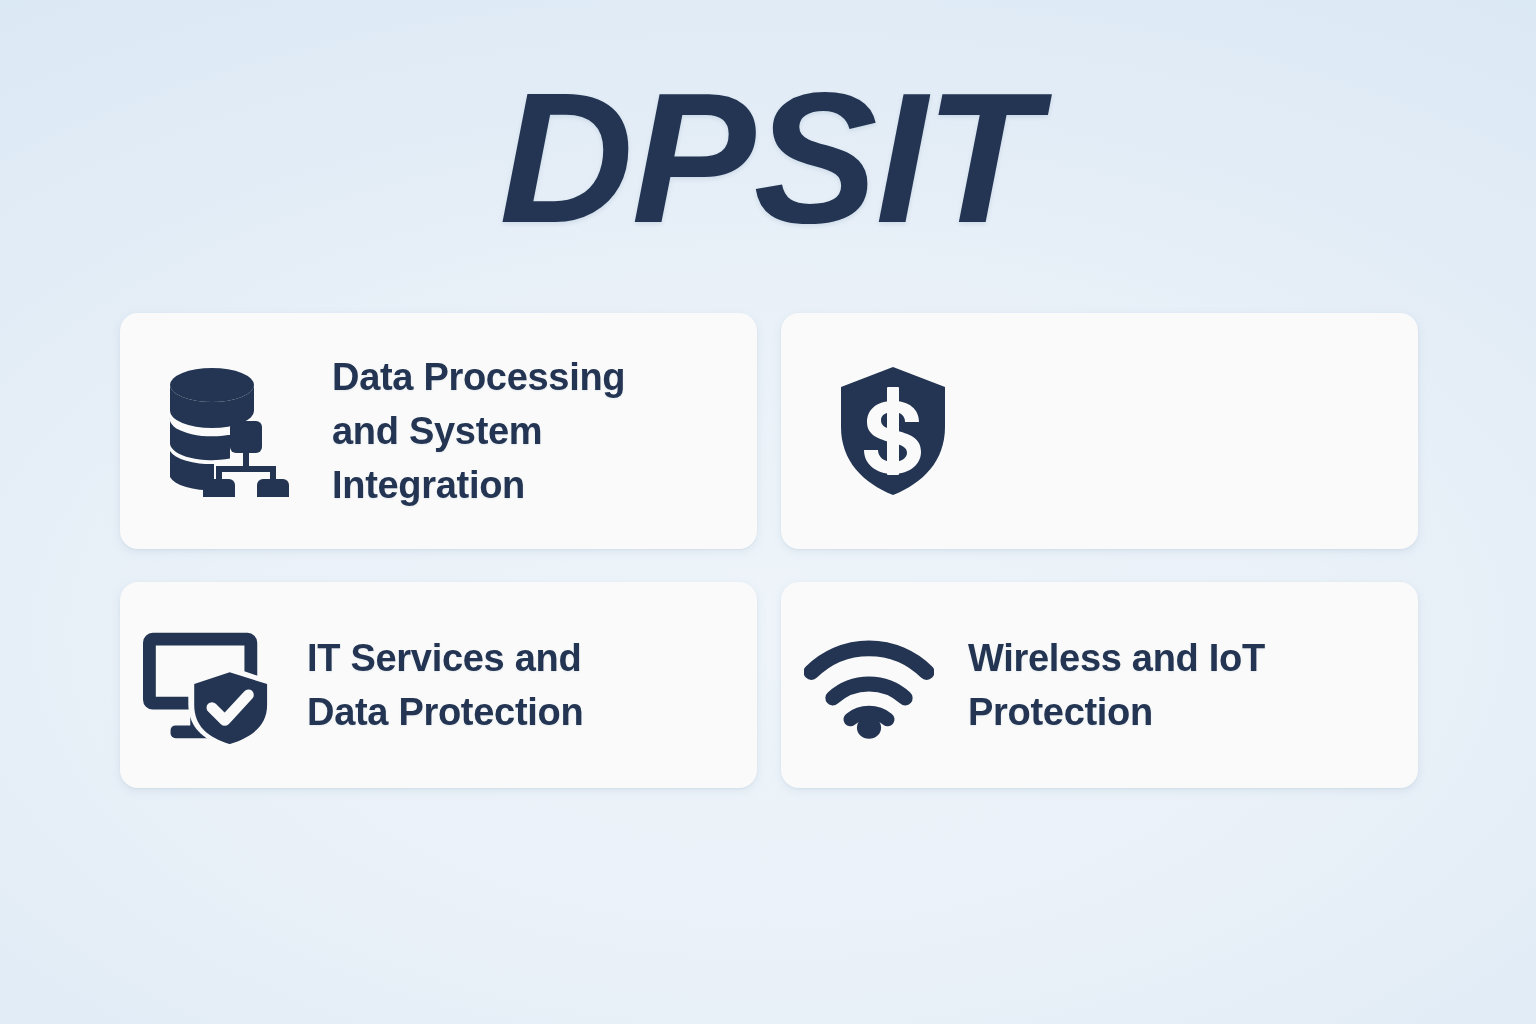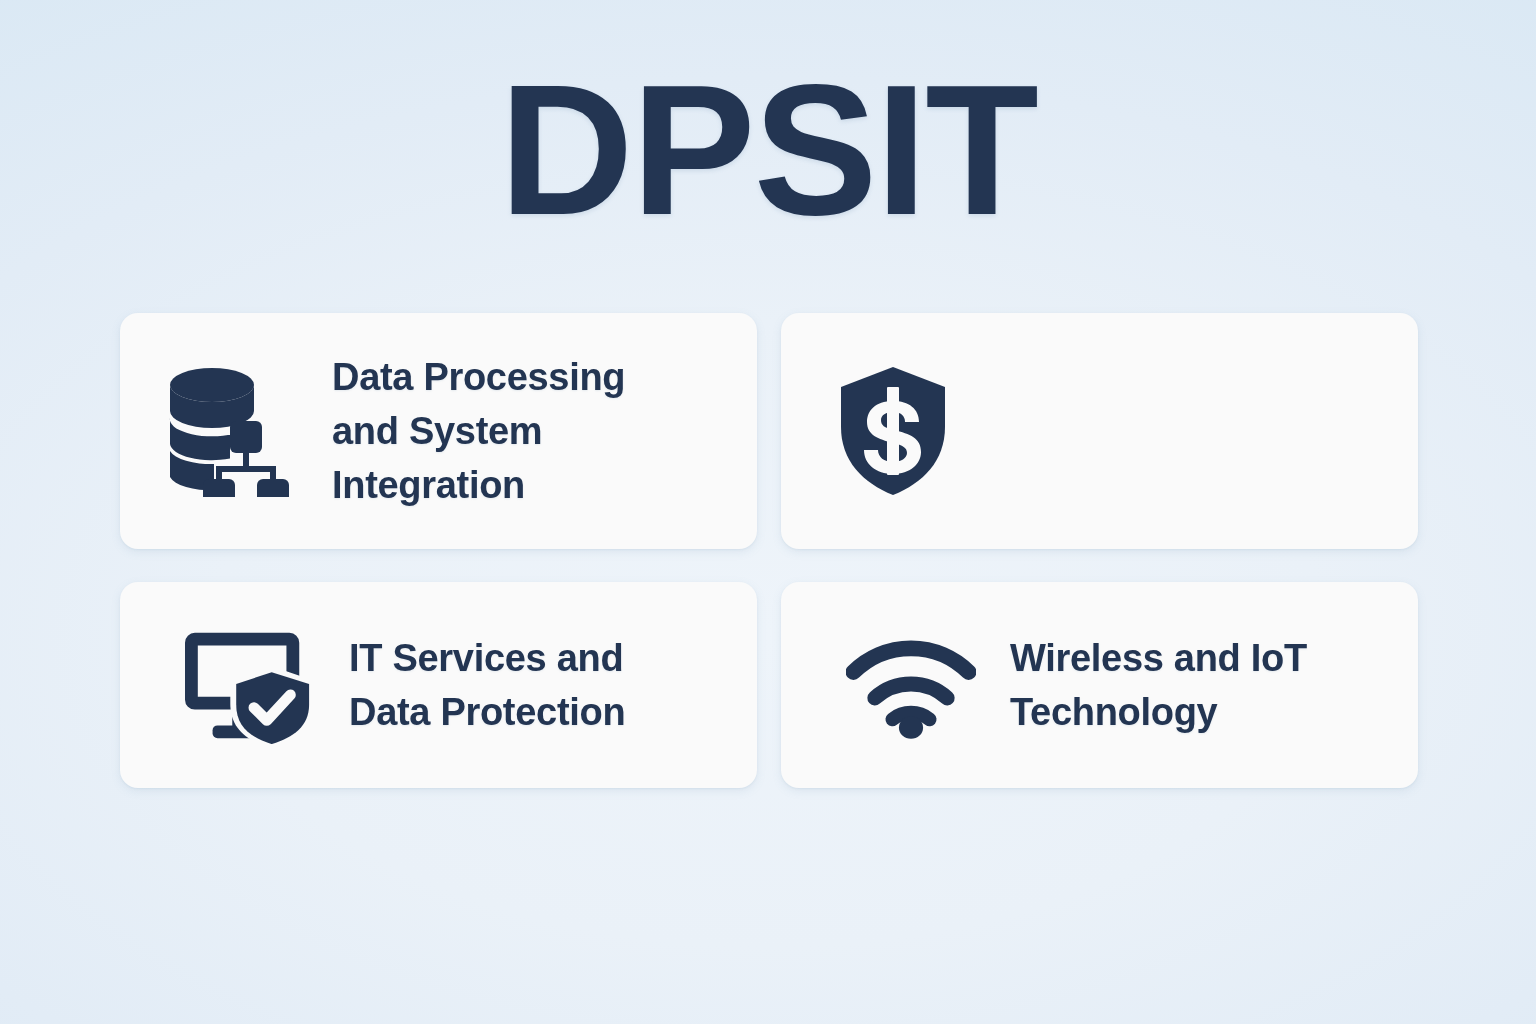--- a/index.html
+++ b/index.html
@@ -18,26 +18,27 @@
         #eef4fa 0%,
         #eaf1f8 38%,
         #e2ecf6 68%,
         #d9e8f4 100%);
     position:relative;
   }
 
   
   .title-wrap {
     position:absolute;
-    top:0; left:0;
+    top:8px; left:0;
     width:1536px;
     height:300px;
     display:flex;
     align-items:center;
     justify-content:center;
+    font-style:italic;
   }
   .title {
     font-family:"Liberation Sans", sans-serif;
     font-size:186px;
     font-weight:bold;
     letter-spacing:-2px;
     color:#233552;
     line-height:1;
     text-shadow:0 2px 4px rgba(120,150,180,0.22);
     -webkit-font-smoothing:antialiased;
@@ -84,21 +85,21 @@
     font-weight:bold;
     line-height:54px;
     color:#233552;
     letter-spacing:-0.3px;
     white-space:pre-line;
     text-shadow:0 1px 2px rgba(140,165,190,0.18);
   }
 
   
   .card.row2 .icon-slot { width:130px; height:118px; }
-  .card.row2 { padding-left:65px; }
+  .card.row2 { padding-left:23px; }
 </style>
 </head>
 <body>
 
 <div class="title-wrap">
   <h1 class="title">DPSIT</h1>
 </div>
 
 <div class="grid">
 
@@ -188,16 +189,16 @@
       <svg width="140" height="116" viewBox="0 0 140 116" aria-hidden="true">
         <g fill="none" stroke="#233552" stroke-linecap="round">
           <path d="M8 44 A88 88 0 0 1 132 44" stroke-width="17"></path>
           <path d="M31 72 A58 58 0 0 1 109 72" stroke-width="16"></path>
           <path d="M50 95 A32 32 0 0 1 90 95" stroke-width="15"></path>
         </g>
         <ellipse class="fillnavy" cx="70" cy="104" rx="13" ry="12"></ellipse>
       </svg>
     </div>
     <div class="card-label">Wireless and IoT
-Technology</div>
+Protection</div>
   </div>
 
 </div>
 
 </body></html>

